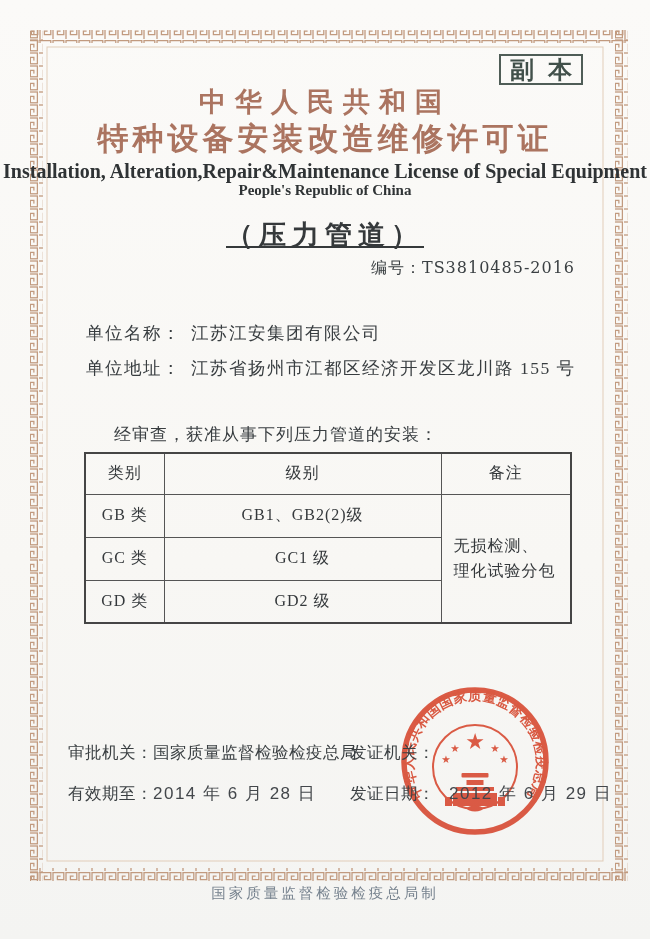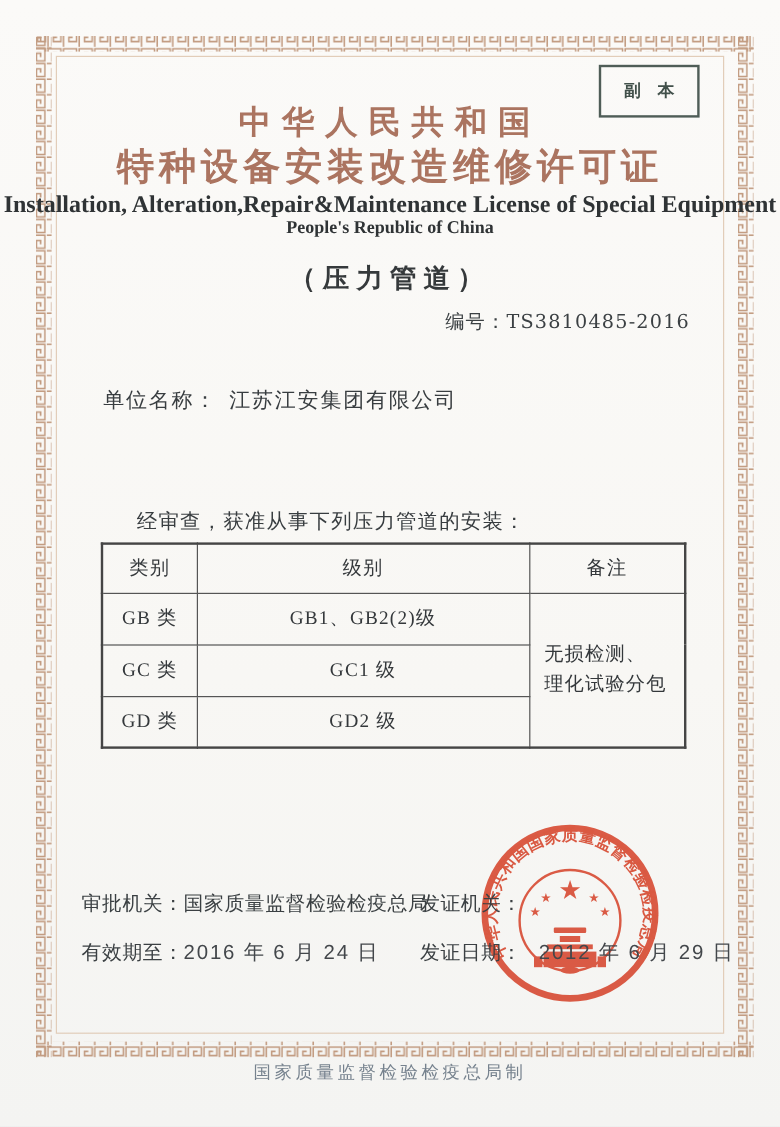--- a/index.html
+++ b/index.html
@@ -5,34 +5,34 @@
   html,body { margin:0; padding:0; background:#e8e8e8; }
   .page {
     position:relative; width:650px; height:939px; margin:0 auto;
     background:linear-gradient(180deg,#fbfaf8 0%,#f8f7f4 60%,#f4f4f2 100%);
     font-family:"Liberation Serif","DejaVu Serif",serif;
     overflow:hidden;
   }
   .frame { position:absolute; left:0; top:0; pointer-events:none; }
 
   .badge {
-    position:absolute; left:499px; top:54px; width:84px; height:44px;
+    position:absolute; left:499px; top:54px; width:84px; height:31px;
     border:2px solid #4f5d57; box-sizing:border-box;
     display:flex; align-items:center; justify-content:center;
     font-family:"Liberation Sans","DejaVu Sans",sans-serif;
-    font-weight:700; font-size:14px; color:#41504a; letter-spacing:14px;
+    font-weight:700; font-size:24px; color:#41504a; letter-spacing:14px;
   }
   .badge span { margin-right:-14px; white-space:nowrap; }
 
   .center-line { position:absolute; left:0; right:0; text-align:center; white-space:nowrap; }
   .title-cn   { top:84px;  font-family:"Liberation Sans","DejaVu Sans",sans-serif; font-weight:700; font-size:27px; letter-spacing:9px;  color:#ab7460; }
   .subtitle-cn{ top:118px; font-family:"Liberation Sans","DejaVu Sans",sans-serif; font-weight:700; font-size:31px; letter-spacing:4px;  color:#ab7460; }
   .en1 { top:160px; font-size:20px; font-weight:700; color:#2f3335; }
   .en2 { top:182px; font-size:15px;   font-weight:700; color:#2f3335; }
-  .scope { top:217px; font-size:22px; font-weight:700; letter-spacing:6px; color:#35393b; }
+  .scope { top:217px; font-size:27px; font-weight:700; letter-spacing:6px; color:#35393b;text-decoration:underline; }
 
   .license { position:absolute; top:258px; right:75px; font-size:16px; color:#3b4043; letter-spacing:1px; white-space:nowrap; }
   .license .num { font-family:"DejaVu Serif",serif; }
 
   .field { position:absolute; left:86px; font-size:17.5px; color:#383d40; letter-spacing:1.5px; white-space:nowrap; }
   .field .val { margin-left:10px; }
   .f-name { top:321px; }
   .f-addr { top:356px; }
 
   .grant { position:absolute; left:114px; top:423px; font-size:17px; color:#383d40; letter-spacing:1px; }
@@ -96,20 +96,23 @@
   <div class="center-line en2">People's Republic of China</div>
   <div class="center-line scope">（压力管道）</div>
 
   <div class="license">
     <span>编号：</span><span class="num">TS3810485-2016</span>
   </div>
 
   <div class="field f-name">
     <span>单位名称：</span><span class="val">江苏江安集团有限公司</span>
   </div>
+  <div class="field f-addr">
+    <span>单位地址：</span><span class="val">江苏省扬州市江都区经济开发区龙川路 155 号</span>
+  </div>
 
   <div class="grant">经审查，获准从事下列压力管道的安装：</div>
 
   <table class="tbl">
     <colgroup>
         <col class="c1">
         <col class="c2">
         <col class="c3">
       </colgroup>
     <thead>
@@ -162,21 +165,21 @@
     </g>
   </svg>
 
   <div class="foot-line approve">
     <span>审批机关：</span><span>国家质量监督检验检疫总局</span>
   </div>
   <div class="foot-line issue-org">
     <span>发证机关：</span>
   </div>
   <div class="foot-line valid">
-    <span>有效期至：</span><span class="datev">2016 年 6 月 24 日</span>
+    <span>有效期至：</span><span class="datev">2014 年 6 月 28 日</span>
   </div>
   <div class="foot-line issue-dt">
     <span>发证日期：</span><span class="datev">2012 年 6 月 29 日</span>
   </div>
 
   <div class="made-by">国家质量监督检验检疫总局制</div>
 
 </div>
 
 </body></html>

